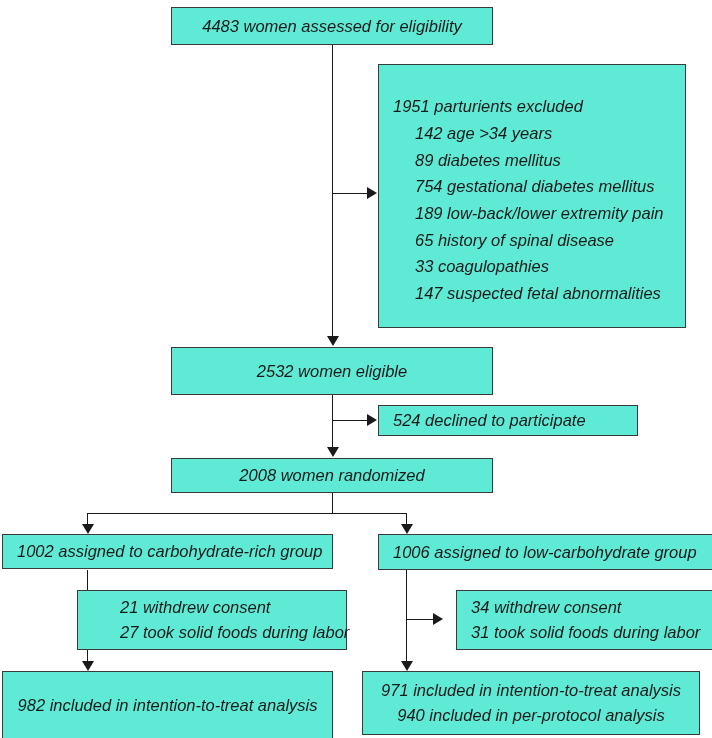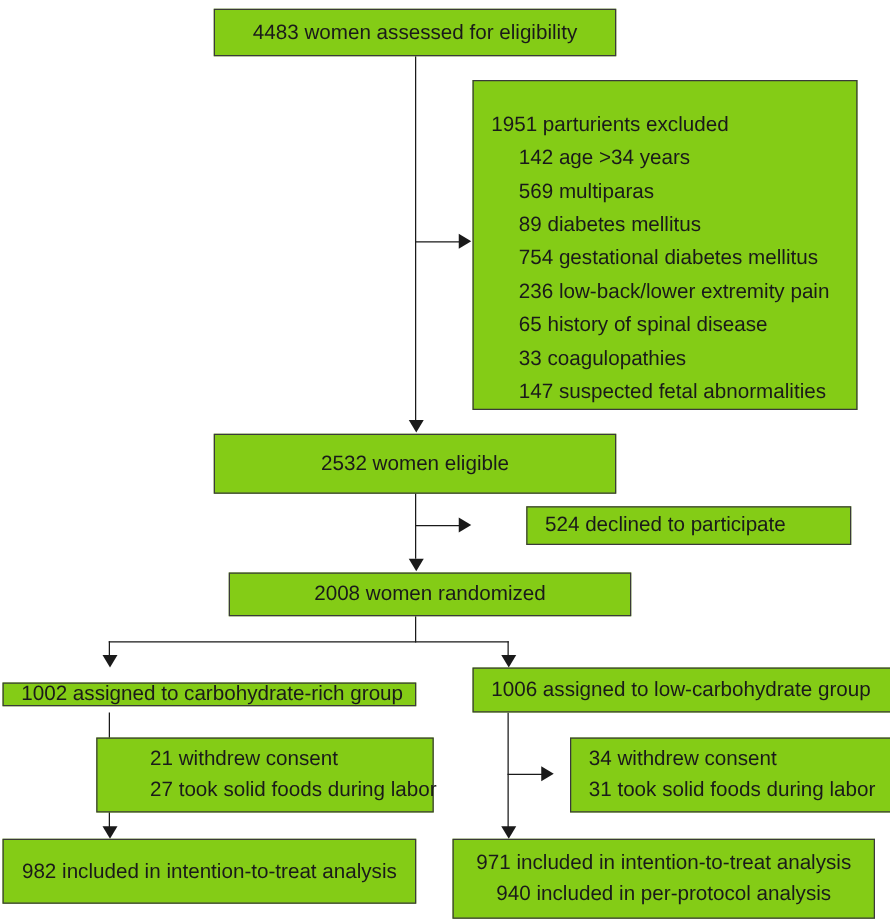--- a/index.html
+++ b/index.html
@@ -13,25 +13,26 @@
     height: 738px;
     background: #ffffff;
     font-family: "Liberation Sans", sans-serif;
     color: #1a1a1a;
     overflow: hidden;
   }
   .box {
     position: absolute;
     box-sizing: border-box;
     border: 1.6px solid #3a3a3a;
-    background: #84cc16;
+    background: #5eead4;
     display: flex;
     flex-direction: column;
     justify-content: center;
     z-index: 3;
+    font-style: italic;
   }
   .box.center {
     align-items: center;
   }
   .txt {
     font-size: 16.5px;
     line-height: 1.5;
     white-space: nowrap;
     color: #1a1a1a;
   }
@@ -90,75 +91,74 @@
   <div class="box center" style="left:171px; top:7px; width:322px; height:38px;">
     <span class="txt">4483 women assessed for eligibility</span>
   </div>
 
   <div class="vline" style="left:332px; top:45px; height:292px;"></div>
   <div class="arrow-down" style="left:327px; top:336px;"></div>
 
   <div class="hline" style="left:332px; top:193px; width:36px;"></div>
   <div class="arrow-right" style="left:367px; top:187px;"></div>
 
-  <div class="box" style="left:378px; top:64px; width:308px; height:264px; justify-content:flex-end; padding-top:8px;">
+  <div class="box" style="left:378px; top:64px; width:308px; height:264px; justify-content:center; padding-top:8px;">
     <span class="excl-title">1951 parturients excluded</span>
     <span class="excl-item">142 age &gt;34 years</span>
-    <span class="excl-item">569 multiparas</span>
     <span class="excl-item">89 diabetes mellitus</span>
     <span class="excl-item">754 gestational diabetes mellitus</span>
-    <span class="excl-item">236 low-back/lower extremity pain</span>
+    <span class="excl-item">189 low-back/lower extremity pain</span>
     <span class="excl-item">65 history of spinal disease</span>
     <span class="excl-item">33 coagulopathies</span>
     <span class="excl-item">147 suspected fetal abnormalities</span>
   </div>
 
   <div class="box center" style="left:171px; top:347px; width:322px; height:48px;">
     <span class="txt">2532 women eligible</span>
   </div>
 
   <div class="vline" style="left:332px; top:383px; height:64px;"></div>
   <div class="arrow-down" style="left:327px; top:447px;"></div>
 
   <div class="hline" style="left:332px; top:420px; width:36px;"></div>
   <div class="arrow-right" style="left:367px; top:414px;"></div>
 
-  <div class="box" style="left:378px; top:405px; width:260px; height:31px;margin-left:43px;">
+  <div class="box" style="left:378px; top:405px; width:260px; height:31px;">
     <span class="txt pad-l">524 declined to participate</span>
   </div>
 
-  <div class="box center" style="left:171px; top:458px; width:322px; height:35px;margin-left:12px;">
+  <div class="box center" style="left:171px; top:458px; width:322px; height:35px;">
     <span class="txt">2008 women randomized</span>
   </div>
 
   <div class="vline" style="left:332px; top:493px; height:21px;"></div>
   <div class="hline" style="left:87px; top:513px; width:320px;"></div>
 
   <div class="vline" style="left:87px; top:513px; height:12px;"></div>
   <div class="arrow-down" style="left:82px; top:524px;"></div>
 
   <div class="vline" style="left:406px; top:513px; height:12px;"></div>
   <div class="arrow-down" style="left:401px; top:524px;"></div>
 
-  <div class="box" style="left:2px; top:534px; width:331px; height:19px;margin-top:12px;">
+  <div class="box" style="left:2px; top:534px; width:331px; height:35px;">
     <span class="txt pad-l">1002 assigned to carbohydrate-rich group</span>
   </div>
 
   <div class="vline" style="left:87px; top:570px; height:92px;"></div>
   <div class="arrow-down" style="left:82px; top:661px;"></div>
 
   <div class="hline" style="left:87px; top:619px; width:34px;"></div>
   <div class="arrow-right" style="left:120px; top:613px;"></div>
 
   <div class="box" style="left:77px; top:590px; width:270px; height:60px;padding-left:28px;">
     <span class="txt pad-l">21 withdrew consent</span>
     <span class="txt pad-l">27 took solid foods during labor</span>
   </div>
 
-  <div class="box center" style="left:2px; top:671px; width:331px; height:52px;">
+  <div class="box center" style="left:2px; top:671px; width:331px; height:68px;">
     <span class="txt">982 included in intention-to-treat analysis</span>
   </div>
 
   <div class="box" style="left:378px; top:534px; width:338px; height:36px;">
     <span class="txt pad-l">1006 assigned to low-carbohydrate group</span>
   </div>
 
   <div class="vline" style="left:406px; top:570px; height:92px;"></div>
   <div class="arrow-down" style="left:401px; top:661px;"></div>
 

